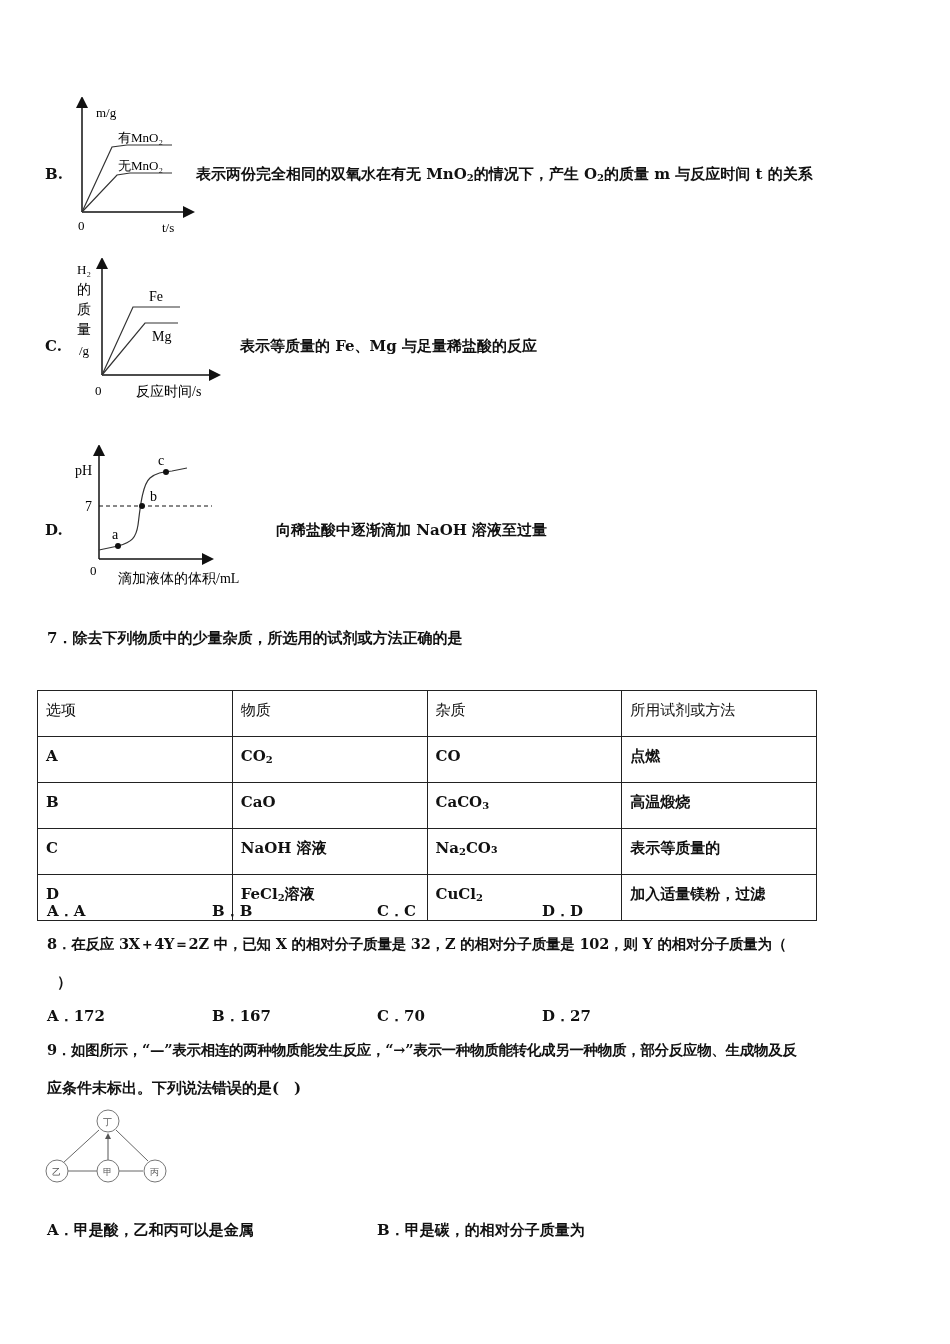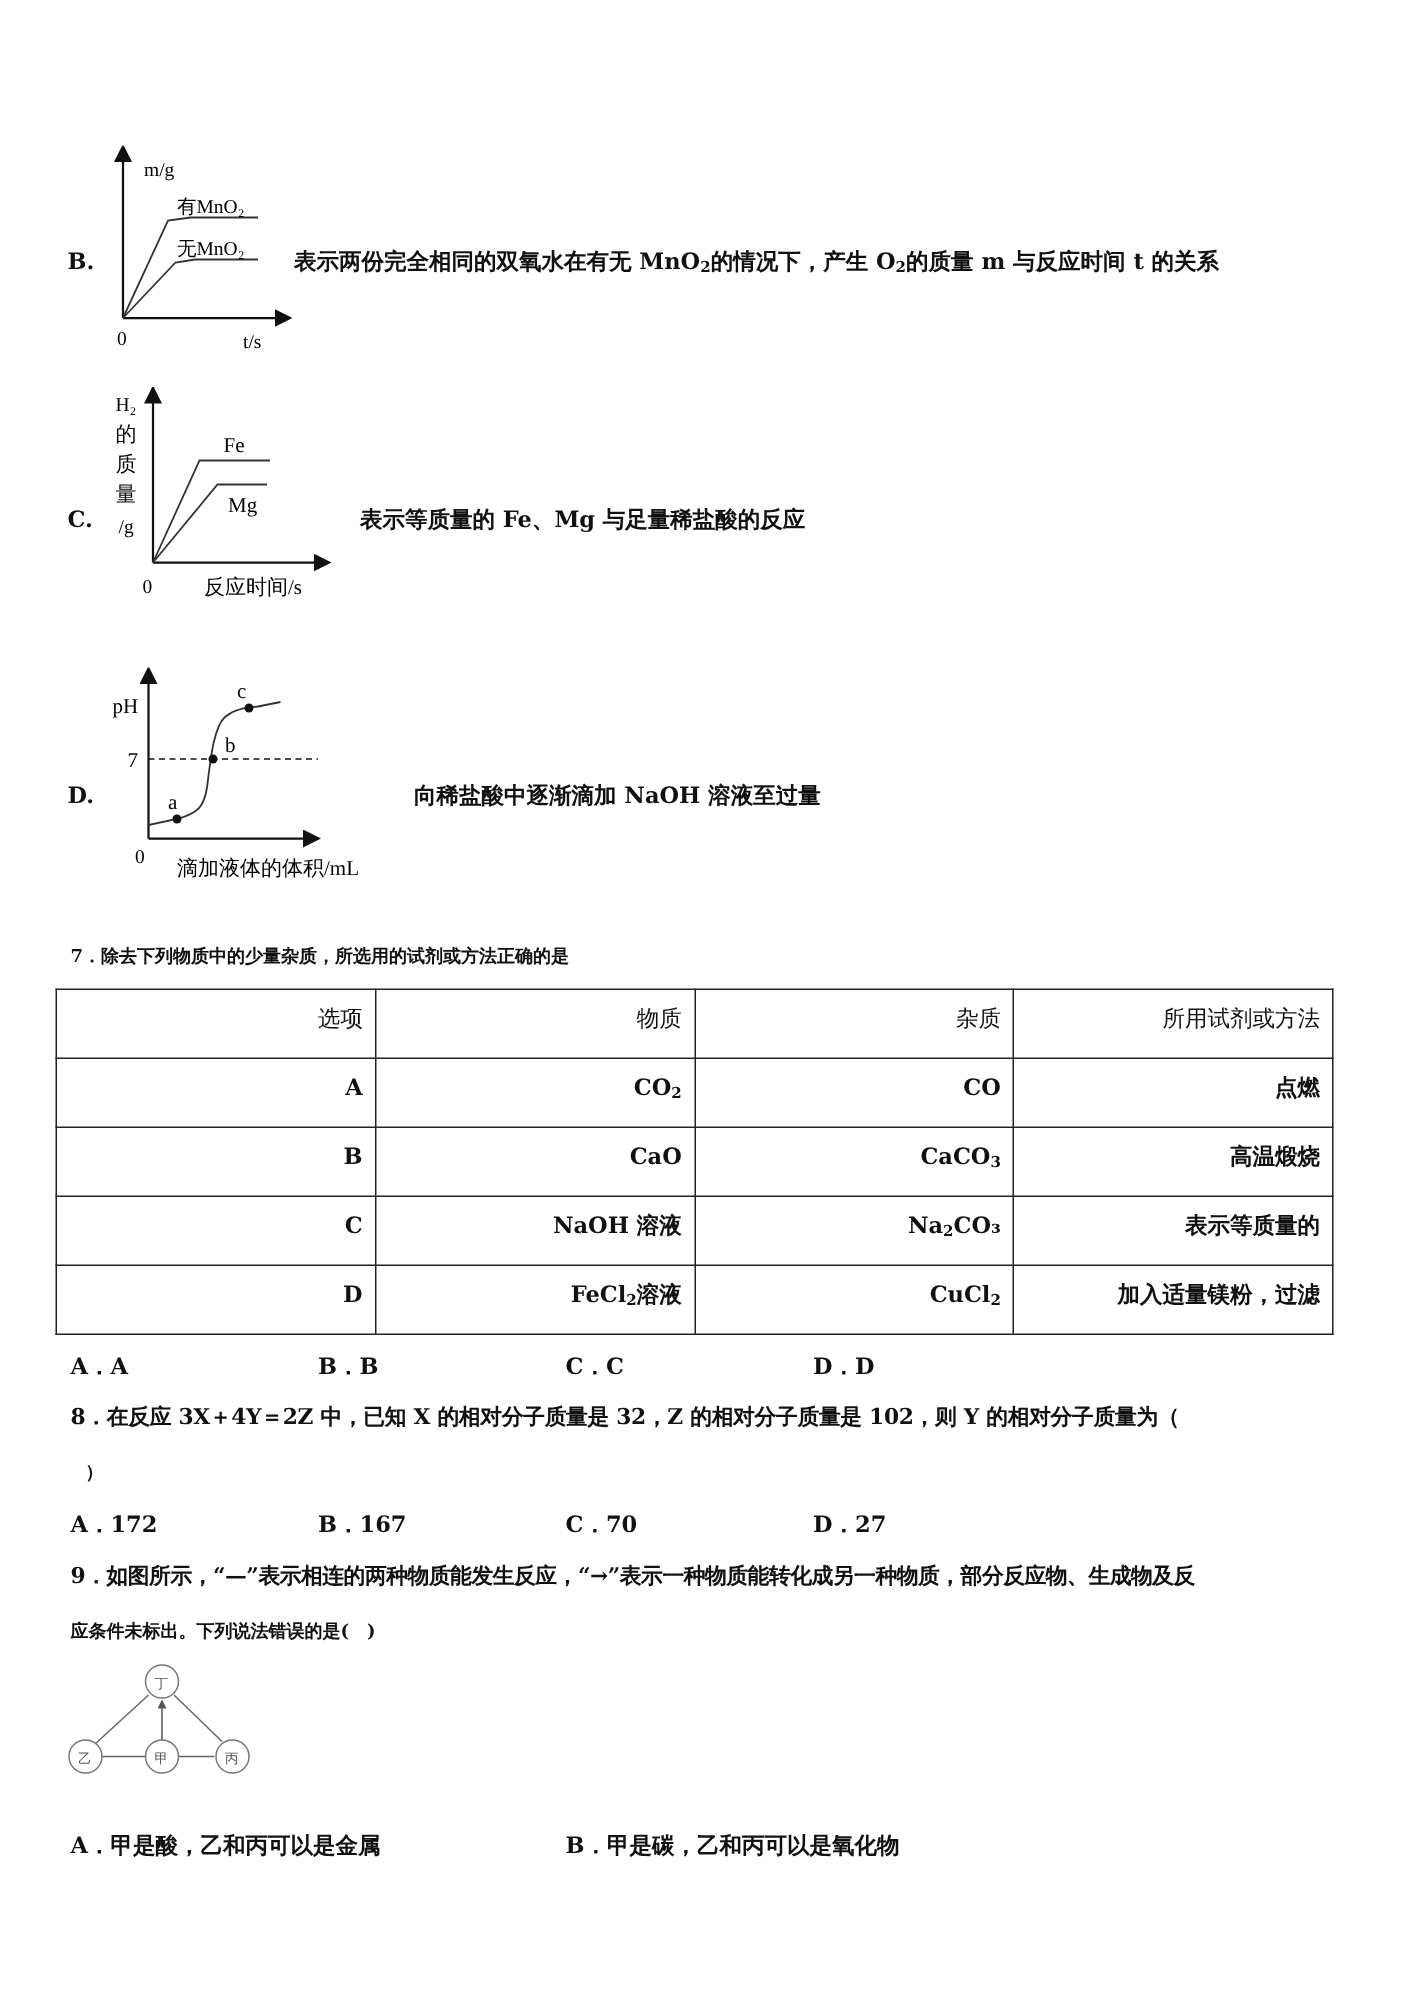--- a/index.html
+++ b/index.html
@@ -4,25 +4,25 @@
 <style>
   html, body { margin: 0; padding: 0; background: #ffffff; }
   body {
     width: 950px; height: 1344px; position: relative; overflow: hidden;
     font-family: "DejaVu Serif", "Liberation Serif", serif;
     color: #111111;
   }
   .abs { position: absolute; }
   .opt-label { font-weight: bold; font-size: 15px; }
   .desc { font-weight: bold; font-size: 15px; white-space: nowrap; }
-  .q { font-weight: bold; font-size: 12px; white-space: nowrap; }
+  .q { font-weight: bold; font-size: 15px; white-space: nowrap; }
   svg text { font-family: "Liberation Serif", "DejaVu Serif", serif; }
   table.qt {
-    position: absolute; left: 37px; top: 659px; width: 852px;
-    border-collapse: collapse; font-size: 15px; font-weight: bold; text-align: right;
+    position: absolute; left: 37px; top: 690px; width: 780px;
+    border-collapse: collapse; font-size: 15px; font-weight: bold;
   }
   table.qt td {
     border: 1.5px solid #222; height: 46px; vertical-align: top;
     padding: 10px 8px 0 8px; width: 25%; box-sizing: border-box;
   }
   sub { font-size: 10px; vertical-align: -2px; }
   .choice { font-weight: bold; font-size: 15px; white-space: nowrap; }
 </style>
 </head>
 <body>
@@ -156,13 +156,13 @@
   <circle cx="68" cy="18" r="11" fill="#fff" stroke="#777" stroke-width="1"></circle>
   <circle cx="17" cy="68" r="11" fill="#fff" stroke="#777" stroke-width="1"></circle>
   <circle cx="68" cy="68" r="11" fill="#fff" stroke="#777" stroke-width="1"></circle>
   <circle cx="115" cy="68" r="11" fill="#fff" stroke="#777" stroke-width="1"></circle>
   <text x="63" y="22" font-size="9" fill="#555">丁</text>
   <text x="12" y="72" font-size="9" fill="#555">乙</text>
   <text x="63" y="72" font-size="9" fill="#555">甲</text>
   <text x="110" y="72" font-size="9" fill="#555">丙</text>
 </svg>
 <div class="abs choice" style="left:47px;top:1221px;">A．甲是酸，乙和丙可以是金属</div>
-<div class="abs choice" style="left:377px;top:1221px;">B．甲是碳，乙和丙可以是氧化物</div>
+<div class="abs choice" style="left:377px;top:1221px;">B．甲是碳，的相对分子质量为</div>
 
 </body></html>

